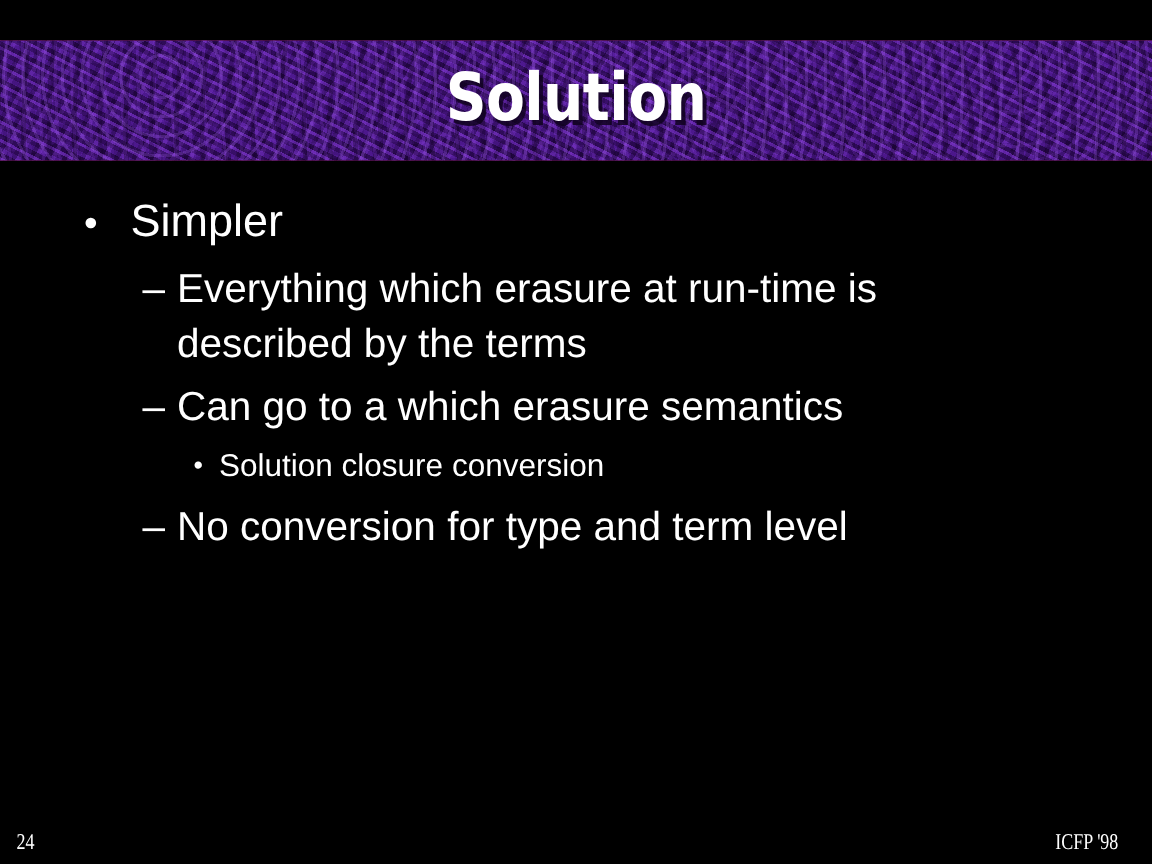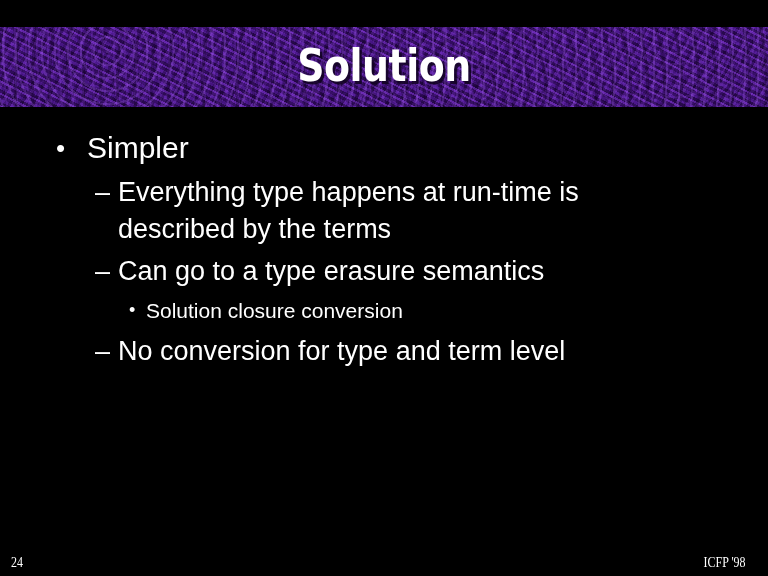--- a/index.html
+++ b/index.html
@@ -186,26 +186,26 @@
 
   <div id="body-area">
 
     <div class="bullet-row lvl1" id="row-simpler">
       <span class="bullet-mark">•</span>
       <span class="bullet-text">Simpler</span>
     </div>
 
     <div class="bullet-row lvl2" id="row-everything">
       <span class="bullet-mark">–</span>
-      <span class="bullet-text">Everything type happens at run-time is described by the terms</span>
+      <span class="bullet-text">Everything which erasure at run-time is described by the terms</span>
     </div>
 
     <div class="bullet-row lvl2" id="row-can-go">
       <span class="bullet-mark">–</span>
-      <span class="bullet-text">Can go to a type erasure semantics</span>
+      <span class="bullet-text">Can go to a which erasure semantics</span>
     </div>
 
     <div class="bullet-row lvl3" id="row-closure">
       <span class="bullet-mark">•</span>
       <span class="bullet-text">Solution closure conversion</span>
     </div>
 
     <div class="bullet-row lvl2" id="row-no-dup">
       <span class="bullet-mark">–</span>
       <span class="bullet-text">No conversion for type and term level</span>

